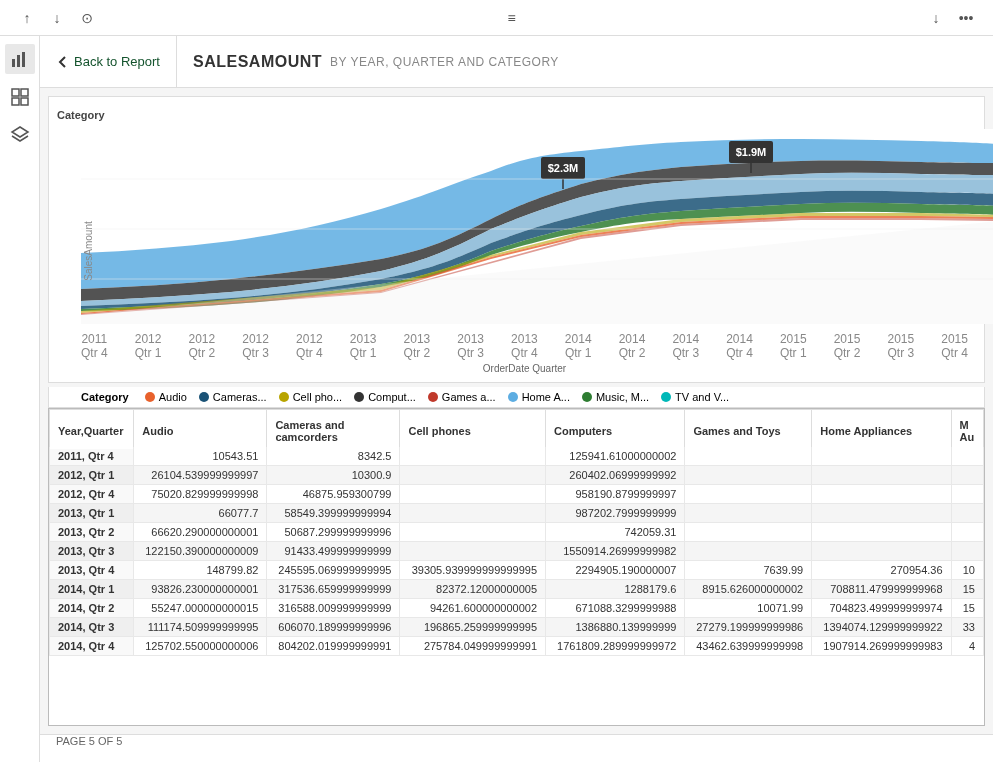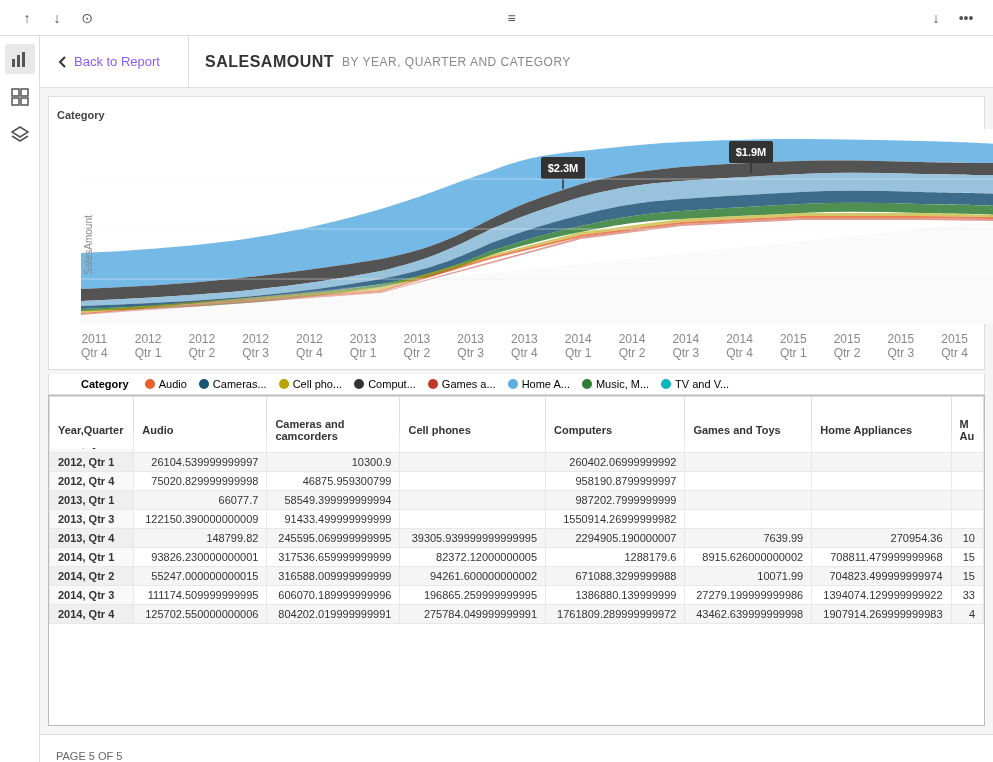--- a/index.html
+++ b/index.html
@@ -84,24 +84,24 @@
       display: flex;
       align-items: center;
       padding: 0 16px;
       height: 52px;
       min-height: 52px;
     }
     .back-btn {
       display: flex;
       align-items: center;
       gap: 4px;
-      color: #8b5cf6;
+      color: #14532d;
       font-size: 13px;
       cursor: pointer;
-      padding-right: 28px;
+      padding-right: 16px;
       border-right: 1px solid #ddd;
       height: 100%;
     }
     .back-btn svg {
       width: 14px; height: 14px;
     }
     .header-title {
       display: flex;
       align-items: center;
       padding-left: 16px;
@@ -200,21 +200,21 @@
     }
     .data-table th {
       background: #fff;
       border: 1px solid #ddd;
       padding: 6px 8px;
       text-align: left;
       font-weight: 600;
       color: #333;
       white-space: nowrap;
       position: sticky;
-      top: 16px;
+      top: 4px;
       z-index: 1;
     }
     .data-table td {
       border: 1px solid #e8e8e8;
       padding: 3px 8px;
       color: #333;
       white-space: nowrap;
       text-align: right;
     }
     .data-table td:first-child {
@@ -228,21 +228,21 @@
     .data-table tr:nth-child(even) td:first-child {
       background: #efefef;
     }
 
     
     .bottom-bar {
       background: #fff;
       border-top: 1px solid #ddd;
       height: 28px;
       display: flex;
-      align-items: flex-end;
+      align-items: flex-start;
       padding: 0 16px;
       font-size: 11px;
       color: #666;
     }
   </style>
 </head>
 <body>
 
 <div class="top-toolbar">
   <div class="toolbar-left">
@@ -413,20 +413,21 @@
             </div>
           <div class="x-label">
               <span>2015</span>
               <span>Qtr 3</span>
             </div>
           <div class="x-label">
               <span>2015</span>
               <span>Qtr 4</span>
             </div>
         </div>
+        <div class="x-axis-title" style="text-align:center;font-size:10px;color:#666;margin-top:2px;margin-left:24px;">OrderDate Quarter</div>
       </div>
     </div>
 
     <div style="background:#fff;margin:0 8px 0 8px; padding:4px 8px 4px 32px; border:1px solid #ddd; border-top:none; display:flex; align-items:center; gap:12px; flex-wrap:wrap; font-size:11px;">
       <span style="font-weight:600;margin-right:4px;">Category</span>
       <span class="legend-item">
         <span class="legend-dot" style="background:#e8612c;"></span>
         <span>Audio</span>
       </span>
       <span class="legend-item">
@@ -508,20 +509,30 @@
               <td>2013, Qtr 1</td>
               <td>66077.7</td>
               <td>58549.399999999994</td>
               <td></td>
               <td>987202.7999999999</td>
               <td></td>
               <td></td>
               <td></td>
             </tr>
             <tr>
+              <td>2013, Qtr 2</td>
+              <td>66620.290000000001</td>
+              <td>50687.299999999996</td>
+              <td></td>
+              <td>742059.31</td>
+              <td></td>
+              <td></td>
+              <td></td>
+            </tr>
+            <tr>
               <td>2013, Qtr 3</td>
               <td>122150.390000000009</td>
               <td>91433.499999999999</td>
               <td></td>
               <td>1550914.26999999982</td>
               <td></td>
               <td></td>
               <td></td>
             </tr>
             <tr>

